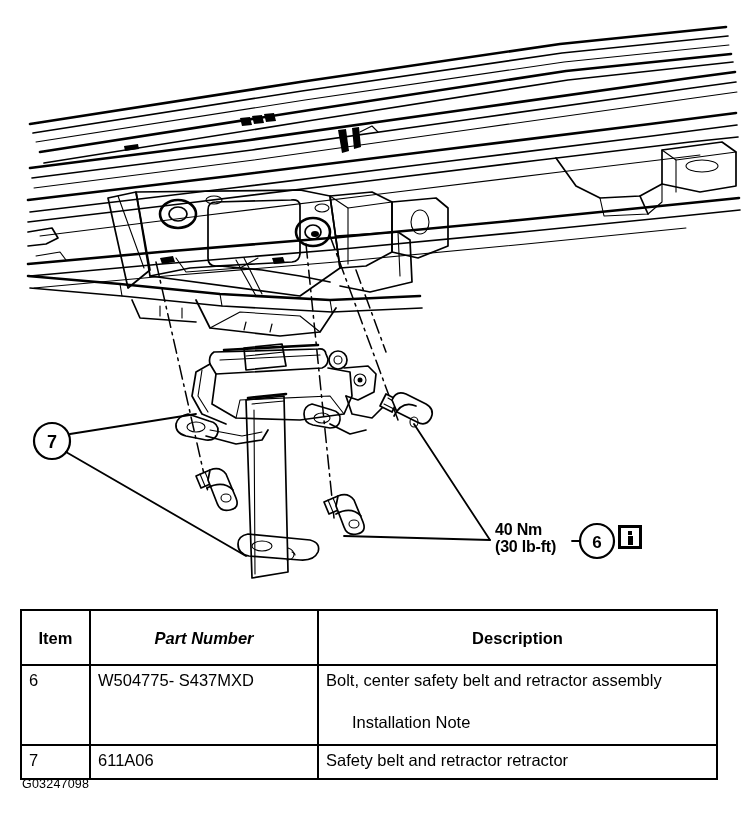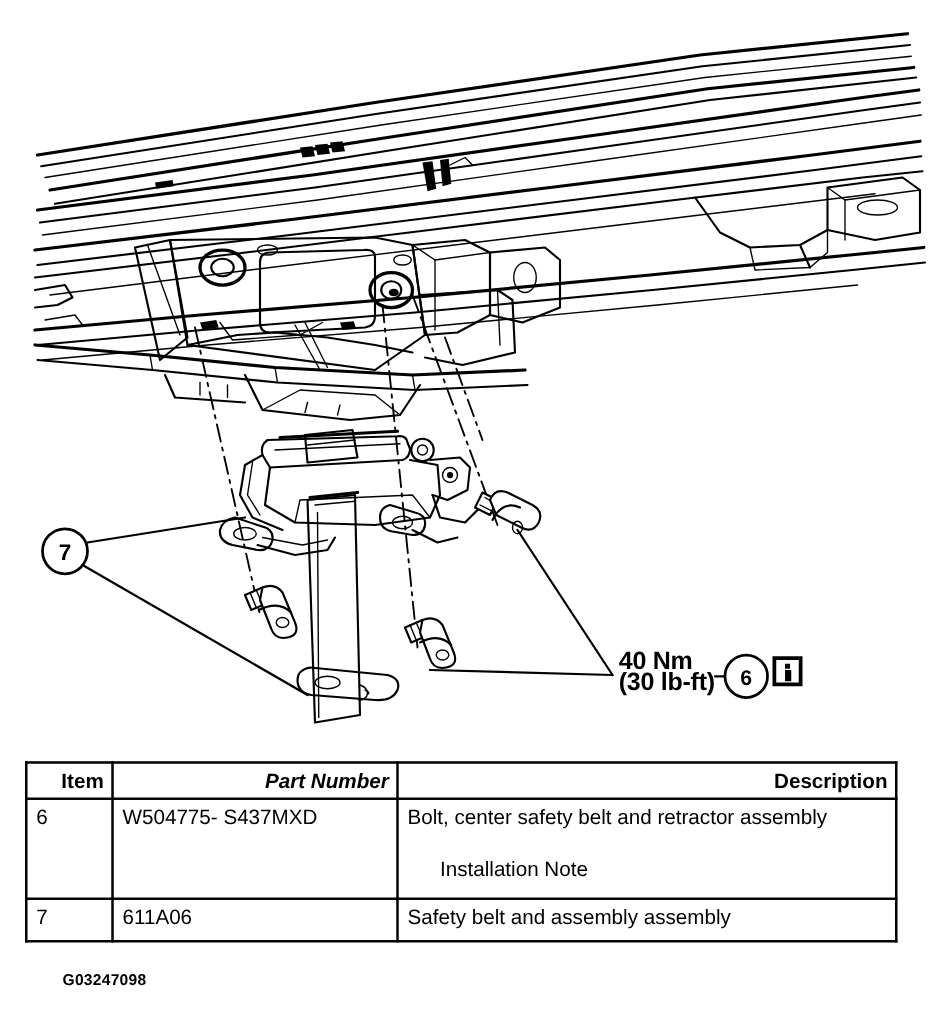--- a/index.html
+++ b/index.html
@@ -35,21 +35,21 @@
     display: block;
     width: 750px;
     height: 600px;
   }
 
   
   .torque-label {
     position: absolute;
     left: 495px;
     top: 521px;
-    font-size: 20px;
+    font-size: 16px;
     font-weight: bold;
     line-height: 17px;
     letter-spacing: -0.2px;
     white-space: nowrap;
   }
   .torque-label .l2 { display: block; }
 
   .info-box {
     position: absolute;
     left: 618px;
@@ -91,25 +91,25 @@
   }
   #parts-table td, #parts-table th {
     border: 2px solid #000;
     padding: 4px 7px;
     font-size: 16.5px;
     vertical-align: top;
     line-height: 20px;
     background: #fff;
   }
   #parts-table thead th {
-    text-align: right;
+    text-align: center;
     font-weight: bold;
     height: 25px;
     vertical-align: middle;
-    padding: 1px 6px;
+    padding: 14px 6px;
   }
   #parts-table tbody td {
     font-weight: normal;
   }
   .col-item { width: 55px; }
   .col-part { width: 214px; font-style: italic; }
   .col-desc { width: auto; }
   .desc-note {
     display: block;
     margin-top: 22px;
@@ -117,23 +117,22 @@
   }
   .row-tall td { height: 70px; }
   .row-short td { height: 24px; }
 
   
   #figure-id {
     position: absolute;
     left: 22px;
     top: 777px;
     font-size: 12.5px;
-    font-weight: bold;
+    font-weight: normal;
     letter-spacing: 0.2px;
-    margin-left: 28px;
   }
 </style>
 </head>
 <body>
 
 <div id="page">
 
   <div id="illustration">
     <svg viewBox="0 0 750 600" xmlns="http://www.w3.org/2000/svg">
       <defs>
@@ -368,21 +367,21 @@
         <td>W504775- S437MXD</td>
         <td>
           <span>Bolt, center safety belt and retractor assembly</span>
           <span class="desc-note">Installation Note</span>
         </td>
       </tr>
       <tr class="row-short">
         <td>7</td>
         <td>611A06</td>
         <td>
-          <span>Safety belt and assembly assembly</span>
+          <span>Safety belt and retractor retractor</span>
         </td>
       </tr>
     </tbody>
   </table>
 
   <div id="figure-id">G03247098</div>
 
 </div>
 
 </body></html>

